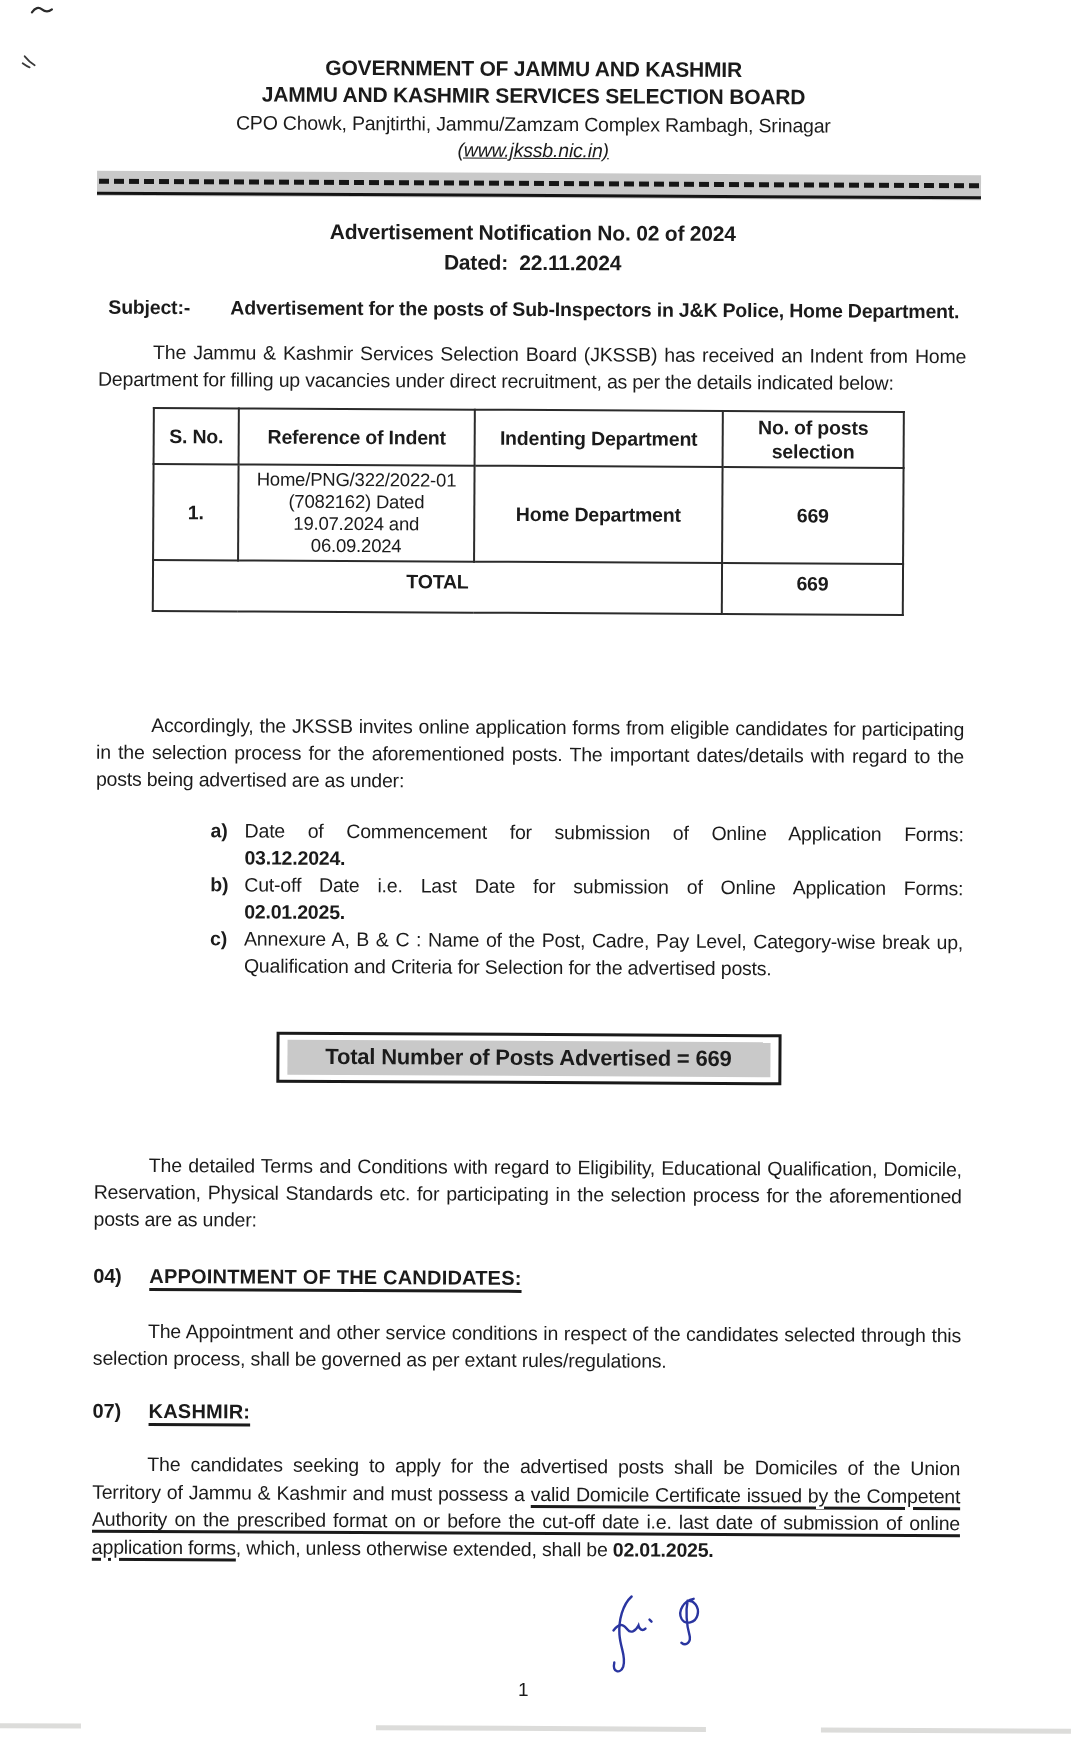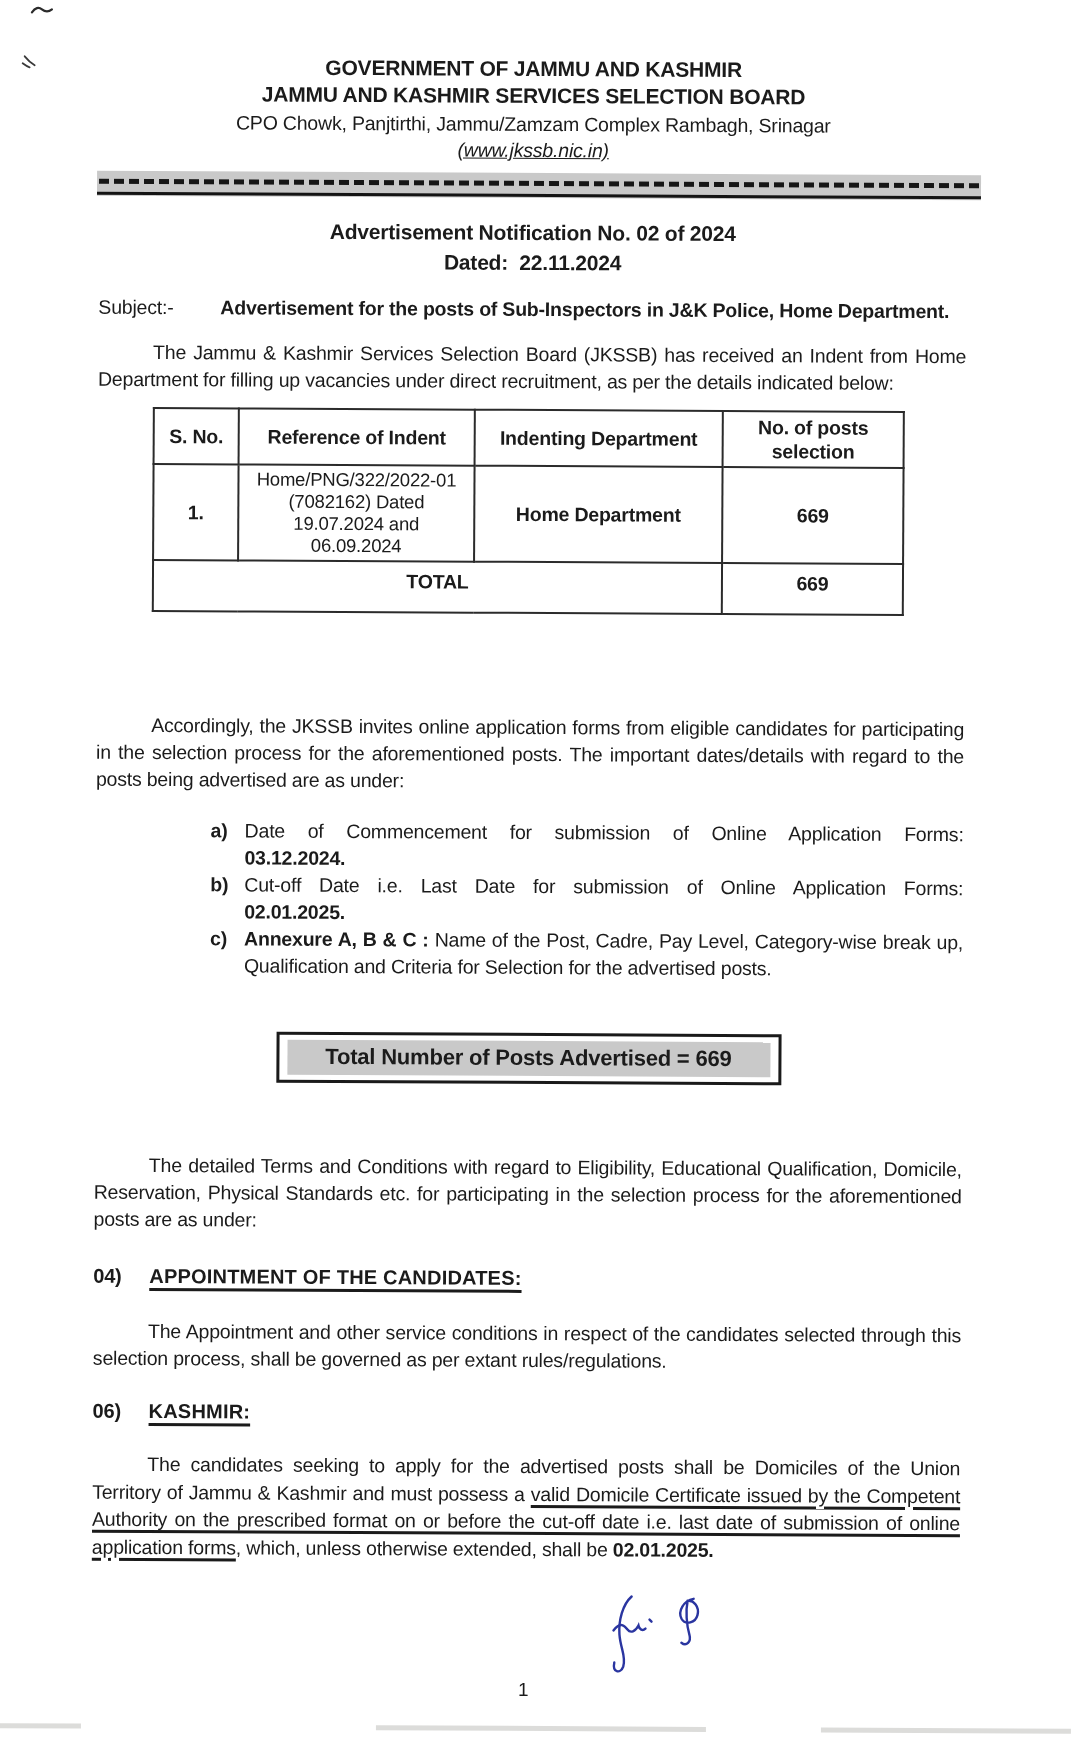--- a/index.html
+++ b/index.html
@@ -37,21 +37,21 @@
     position: absolute; left: 2px; right: 2px; top: 8px; height: 5px;
     background: repeating-linear-gradient(90deg, #161616 0 10px, transparent 10px 15px);
   }
   .sep-solid { position: absolute; left: 0; right: 0; bottom: 1px; height: 3px; background: #141414; }
   
   .notice { text-align: center; margin-top: 20px; }
   .notice-title { font-size: 21px; font-weight: 700; line-height: 30px; }
   .notice-date  { font-size: 21px; font-weight: 700; line-height: 30px; white-space: pre-wrap; }
   
   .subject { display: flex; margin-top: 18px; }
-  .subject-label { width: 122px; flex: 0 0 122px; font-weight: 400; }
+  .subject-label { width: 122px; flex: 0 0 122px; font-weight: 700; margin-left: 10px; }
   .subject-text { flex: 1; font-weight: 700; text-align: justify; }
   
   .para { text-align: justify; text-indent: 55px; margin: 0; }
   .intro { margin-top: 18px; }
   .accordingly { margin-top: 100px; }
   .terms { margin-top: 70px; }
   
   table.vacancy {
     border-collapse: collapse;
     margin: 14px 0 0 55px;
@@ -74,21 +74,21 @@
   td.cell-dept, td.cell-posts { font-weight: 700; }
   tr.total-row td { vertical-align: top; padding-top: 6px; height: 40px; font-weight: 700; }
   
   .key-dates { margin: 24px 0 0 115px; }
   .list-item { display: flex; }
   .li-label { flex: 0 0 34px; width: 34px; font-weight: 700; }
   .li-body { flex: 1; }
   .li-text { text-align: justify; text-align-last: justify; }
   .li-date { display: block; font-weight: 700; }
   .li-para { margin: 0; text-align: justify; }
-  .li-lead { font-weight: 700; }
+  .li-lead { font-weight: 400; }
   
   .total-box {
     width: 505px;
     margin: 52px auto 0 auto;
     border: 3px solid #1a1a1a;
     padding: 5px 8px;
     box-sizing: border-box;
   }
   .total-box-inner {
     background: #c9c9c9;
@@ -227,21 +227,21 @@
 
   <p class="para terms">The detailed Terms and Conditions with regard to Eligibility, Educational Qualification, Domicile, Reservation, Physical Standards etc. for participating in the selection process for the aforementioned posts are as under:</p>
 
   <div class="section-heading">
     <span class="sec-num">04)</span>
     <span class="sec-title">APPOINTMENT OF THE CANDIDATES:</span>
   </div>
   <p class="para sec-body">The Appointment and other service conditions in respect of the candidates selected through this selection process, shall be governed as per extant rules/regulations.</p>
 
   <div class="section-heading s02-head">
-    <span class="sec-num">06)</span>
+    <span class="sec-num">07)</span>
     <span class="sec-title">KASHMIR:</span>
   </div>
   <p class="para s02-body">
     <span>The candidates seeking to apply for the advertised posts shall be Domiciles of the Union Territory of Jammu &amp; Kashmir and must possess a </span><span class="bu">valid Domicile Certificate issued by the Competent Authority on the prescribed format on or before the cut-off date i.e. last date of submission of online application forms</span><span>, which, unless otherwise extended, shall be </span><span class="bold">02.01.2025.</span>
   </p>
 
   <svg class="signature" width="118" height="95" viewBox="0 0 118 95">
     <g stroke="#2a35a0" stroke-width="2.4" fill="none" stroke-linecap="round">
       <path d="M32 6 C23 14 19 30 20 44 C21 58 27 66 24 76 C21 84 13 82 15 72"></path>
       <path d="M14 40 C21 31 25 35 28 39 C31 43 36 41 39 35 C40 39 43 41 46 38"></path>

